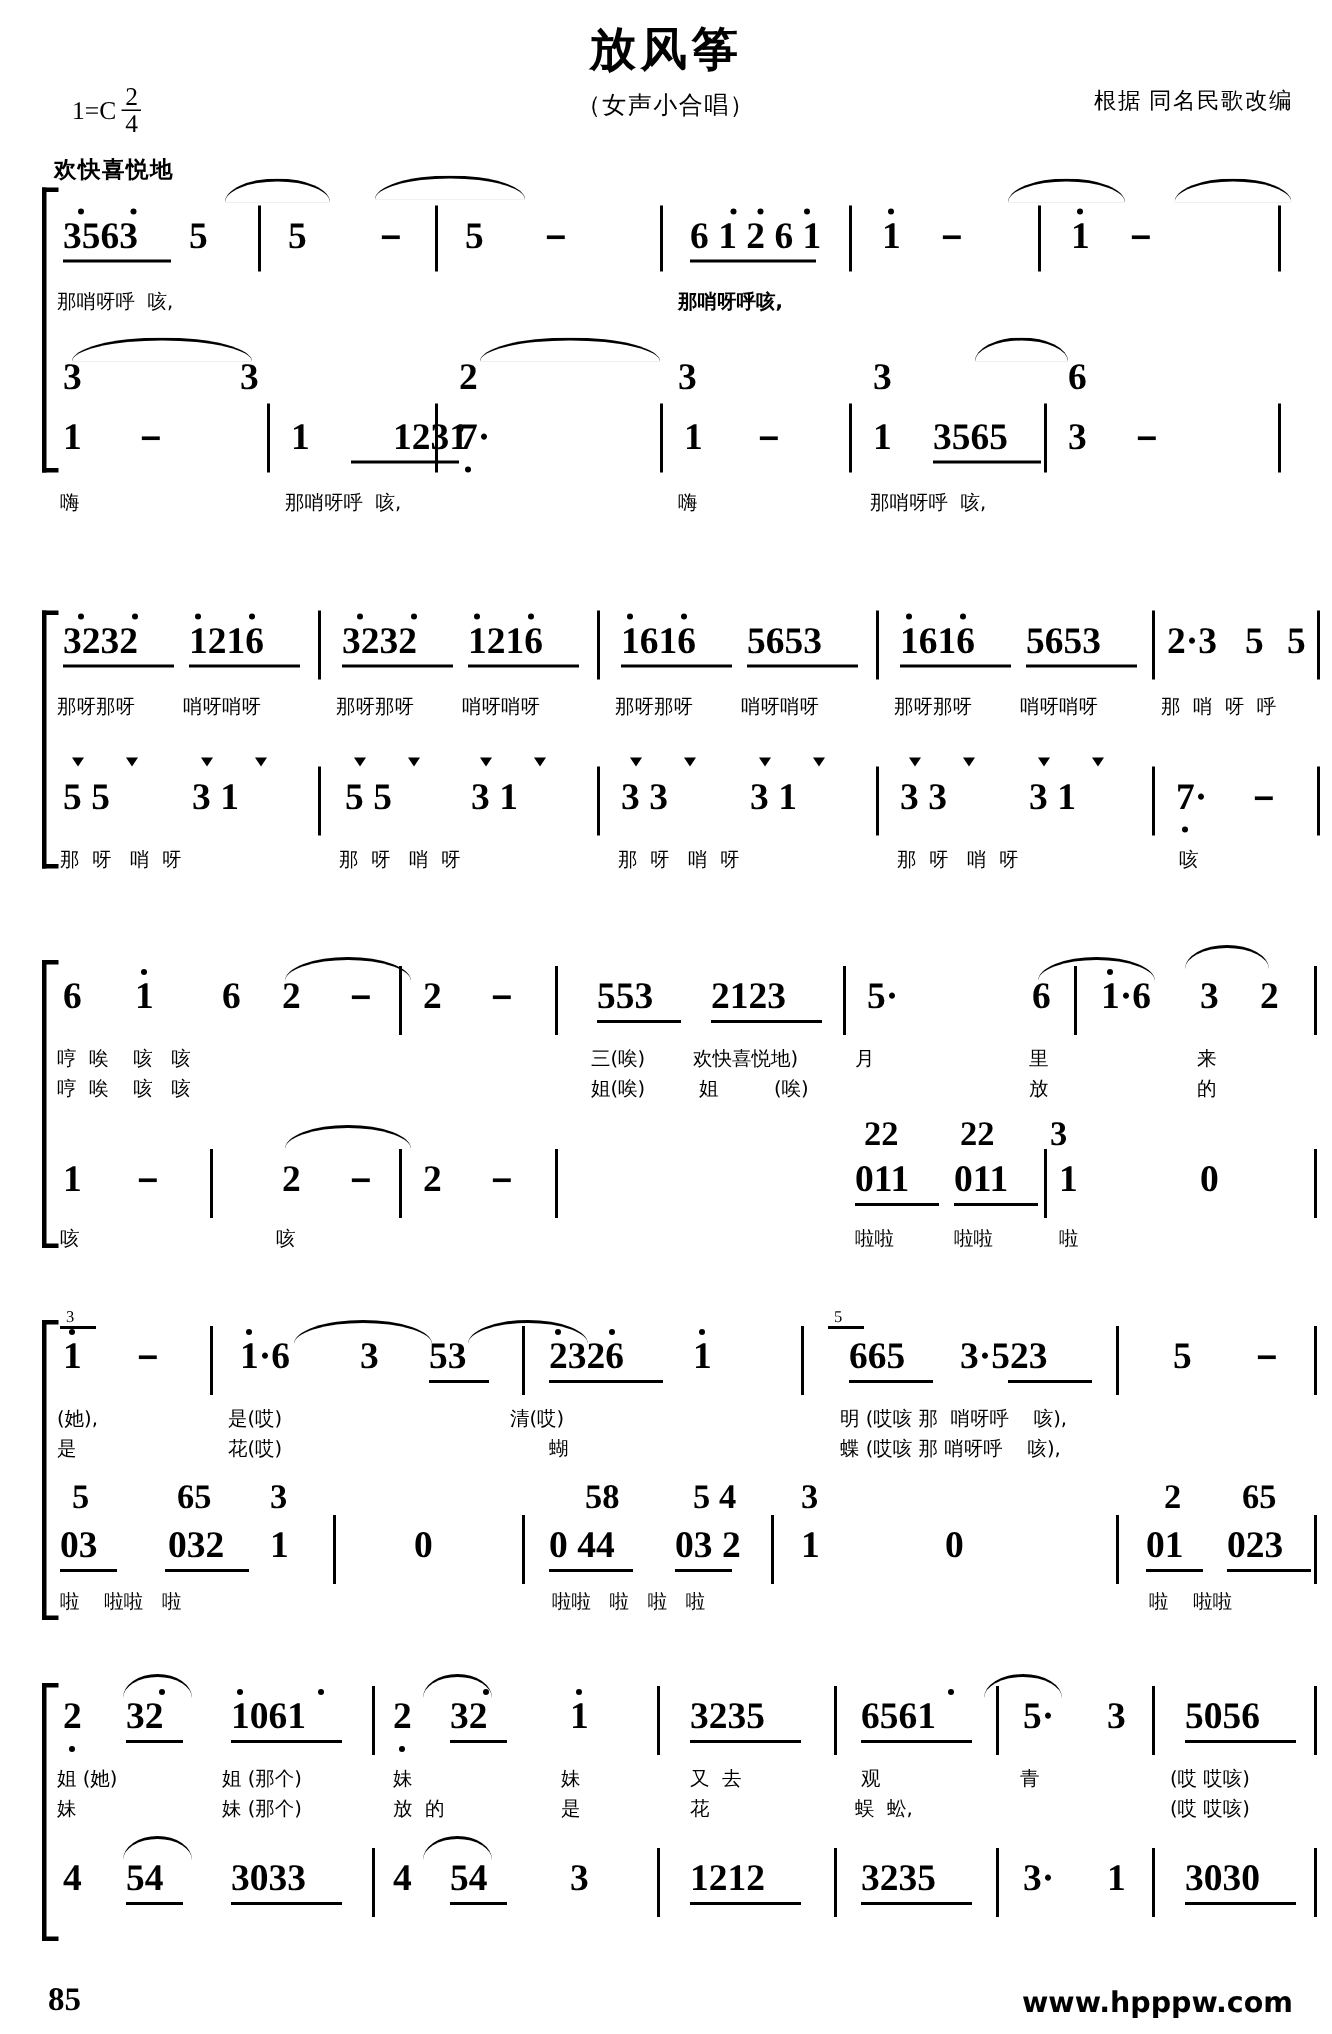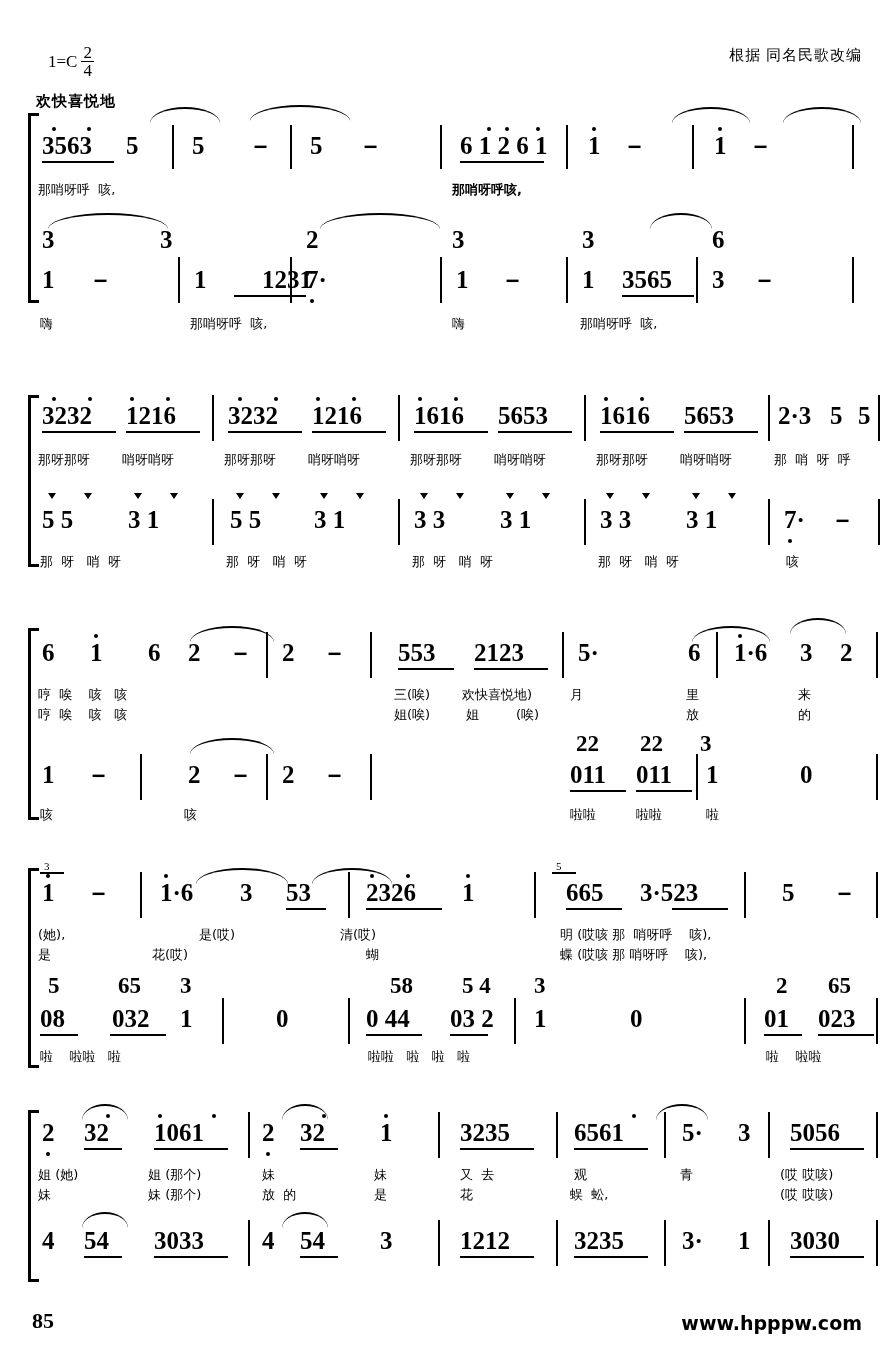--- a/index.html
+++ b/index.html
@@ -129,20 +129,22 @@
   .repeat-num {
     position:absolute;
     font-size: 11px; font-family:"Liberation Serif", serif;
   }
 </style>
 </head>
 <body>
 
 <div class="page">
 
+  <div class="title">放风筝</div>
+  <div class="subtitle">（女声小合唱）</div>
   <div class="credit">根据 同名民歌改编</div>
 
   <div class="keyblock">
     <span>1=C</span><span class="frac"><span class="num">2</span><span class="den">4</span></span>
   </div>
   <div class="mood">欢快喜悦地</div>
 
   <div class="system" style="left:0;top:105px;width:888px;height:250px;">
     <div class="brace" style="left:28px;top:8px;height:190px;"></div>
 
@@ -425,39 +427,39 @@
     <div class="n" style="left:566px;top:30px;">665</div>
     <div class="ub" style="left:566px;top:58px;width:56px;"></div>
     <div class="n" style="left:640px;top:30px;">3·523</div>
     <div class="ub" style="left:672px;top:58px;width:56px;"></div>
     <div class="barline" style="left:744px;top:22px;height:46px;"></div>
     <div class="n" style="left:782px;top:30px;">5</div>
     <div class="n" style="left:832px;top:30px;">－</div>
     <div class="barline" style="left:876px;top:22px;height:46px;"></div>
 
     <div class="lyr" style="left:38px;top:78px;">(她),</div>
-    <div class="lyr" style="left:152px;top:78px;margin-left:47px;">是(哎)</div>
+    <div class="lyr" style="left:152px;top:78px;">是(哎)</div>
     <div class="lyr" style="left:340px;top:78px;">清(哎)</div>
     <div class="lyr" style="left:560px;top:78px;">明 (哎咳 那  哨呀呼    咳),</div>
 
     <div class="lyr" style="left:38px;top:98px;">是</div>
     <div class="lyr" style="left:152px;top:98px;">花(哎)</div>
     <div class="lyr" style="left:366px;top:98px;">蝴</div>
     <div class="lyr" style="left:560px;top:98px;">蝶 (哎咳 那 哨呀呼    咳),</div>
 
     <div class="n sm" style="left:48px;top:124px;">5</div>
     <div class="n sm" style="left:118px;top:124px;">65</div>
     <div class="n sm" style="left:180px;top:124px;">3</div>
     <div class="n sm" style="left:390px;top:124px;">58</div>
     <div class="n sm" style="left:462px;top:124px;font-family:Liberation Serif, serif;">5 4</div>
     <div class="n sm" style="left:534px;top:124px;">3</div>
     <div class="n sm" style="left:776px;top:124px;">2</div>
     <div class="n sm" style="left:828px;top:124px;">65</div>
 
-    <div class="n" style="left:40px;top:156px;">08</div>
+    <div class="n" style="left:40px;top:156px;">03</div>
     <div class="ub" style="left:40px;top:184px;width:38px;"></div>
     <div class="n" style="left:112px;top:156px;">032</div>
     <div class="ub" style="left:110px;top:184px;width:56px;"></div>
     <div class="n" style="left:180px;top:156px;">1</div>
     <div class="barline" style="left:222px;top:148px;height:46px;"></div>
     <div class="n" style="left:276px;top:156px;">0</div>
     <div class="barline" style="left:348px;top:148px;height:46px;"></div>
     <div class="n" style="left:366px;top:156px;">0 44</div>
     <div class="ub" style="left:366px;top:184px;width:56px;"></div>
     <div class="n" style="left:450px;top:156px;">03 2</div>

